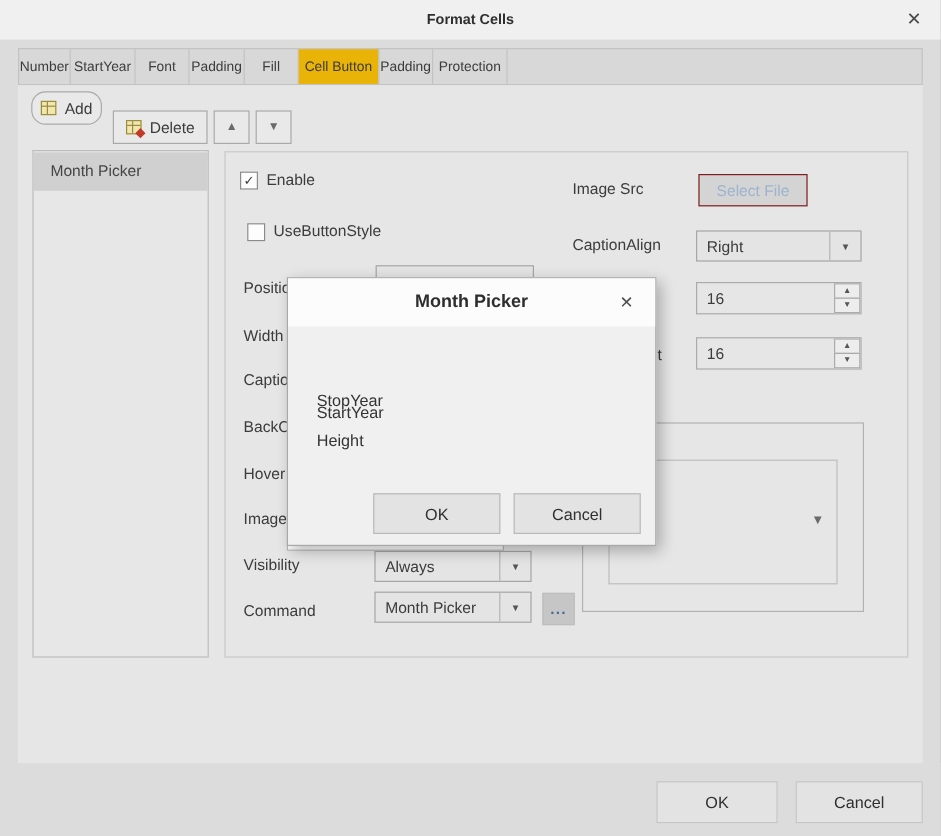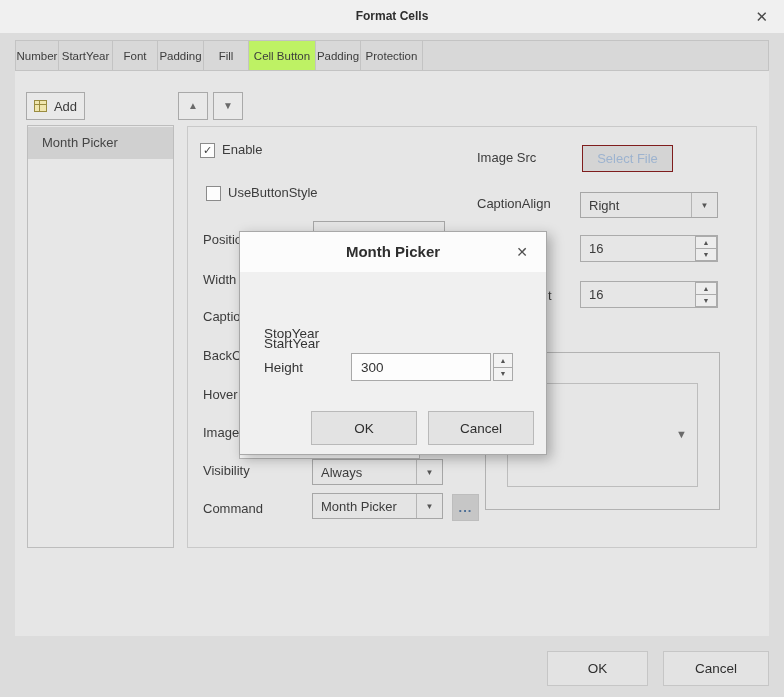--- a/index.html
+++ b/index.html
@@ -15,29 +15,29 @@
   
   .titlebar { left:0; top:0; width:784px; height:33px; background:#f0f0f0; }
   .title { width:100%; text-align:center; line-height:33px; font-size:12px; font-weight:600; color:#2e2e2e; }
   .win-close { right:16px; top:0; height:33px; line-height:33px; font-size:15px; color:#4a4a4a; cursor:default; }
 
   
   .tabstrip { left:15px; top:40px; width:754px; height:31px; background:#d8d8d8;
               border:1px solid #c3c3c3; display:flex; }
   .tab { height:100%; display:flex; align-items:center; justify-content:center;
          border-right:1px solid #c3c3c3; font-size:11.5px; color:#3c3c3c; white-space:nowrap; }
-  .tab.active { background:#bef264; }
+  .tab.active { background:#eab308; }
 
   
   .page { left:15px; top:71px; width:754px; height:565px; background:#e6e6e6; }
 
   
   .tool-btn { display:flex; align-items:center; justify-content:center; gap:7px;
               background:#e9e9e9; border:1px solid #a9a9a9; height:28px; }
-  .btn-add { left:26px; top:92px; width:59px; }
+  .btn-add { left:26px; top:76px; width:59px;border-radius:12px; }
   .btn-delete { left:94px; top:92px; width:79px; }
   .btn-arrow { left:178px; top:92px; width:30px; }
   .btn-arrow2 { left:213px; top:92px; width:30px; }
   .tri { font-size:10px; color:#6a6a6a; line-height:1; }
 
   .grid-icon { position:relative; width:13px; height:12px; border:1px solid #9a8c40; background:#f0e6ae; }
   .grid-icon::before { content:""; position:absolute; left:0; right:0; top:3px; height:1px; background:#9a8c40; }
   .grid-icon::after  { content:""; position:absolute; top:0; bottom:0; left:4px; width:1px; background:#9a8c40; }
   .del-badge { position:absolute; right:-3px; bottom:-3px; width:6px; height:6px; background:#c0392b; transform:rotate(45deg); }
 
@@ -125,20 +125,26 @@
     <div class="tab" style="width:45px">Padding</div>
     <div class="tab" style="width:62px">Protection</div>
   </div>
 
   <div class="abs page"></div>
 
   <div class="abs tool-btn btn-add">
     <span class="grid-icon"></span>
     <span>Add</span>
   </div>
+  <div class="abs tool-btn btn-delete">
+    <span class="grid-icon">
+        <span class="del-badge"></span>
+      </span>
+    <span>Delete</span>
+  </div>
   <div class="abs tool-btn btn-arrow">
     <span class="tri">▲</span>
   </div>
   <div class="abs tool-btn btn-arrow2">
     <span class="tri">▼</span>
   </div>
 
   <div class="abs list">
     <div class="list-item selected">Month Picker</div>
   </div>
@@ -212,27 +218,20 @@
     <div class="modal-header">
       <div class="modal-title">Month Picker</div>
       <div class="modal-close">✕</div>
     </div>
 
     <div class="m-row" style="top:53px;margin-top:44px;">StartYear</div>
 
     <div class="m-row" style="top:87px;">StopYear</div>
 
     <div class="m-row" style="top:121px;">Height</div>
-    <div class="m-input" style="top:121px;">
-      <span class="m-box">300</span>
-      <span class="m-spincol">
-        <span class="m-spinbtn">▲</span>
-        <span class="m-spinbtn">▼</span>
-      </span>
-    </div>
 
     <div class="m-btn" style="left:71px;">OK</div>
     <div class="m-btn" style="left:188px;">Cancel</div>
   </div>
 
   <div class="abs footer">
     <div class="f-btn" style="left:547px; width:101px;">OK</div>
     <div class="f-btn" style="left:663px; width:106px;">Cancel</div>
   </div>
 

